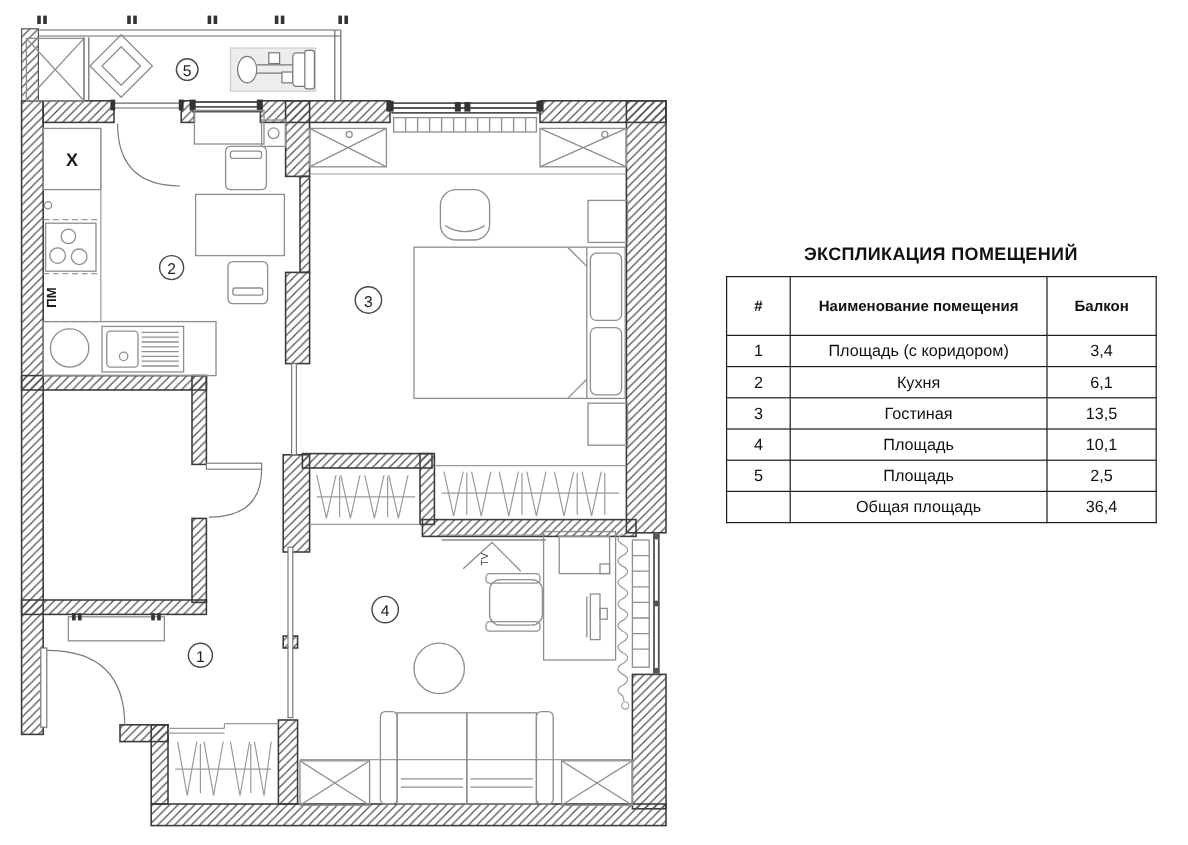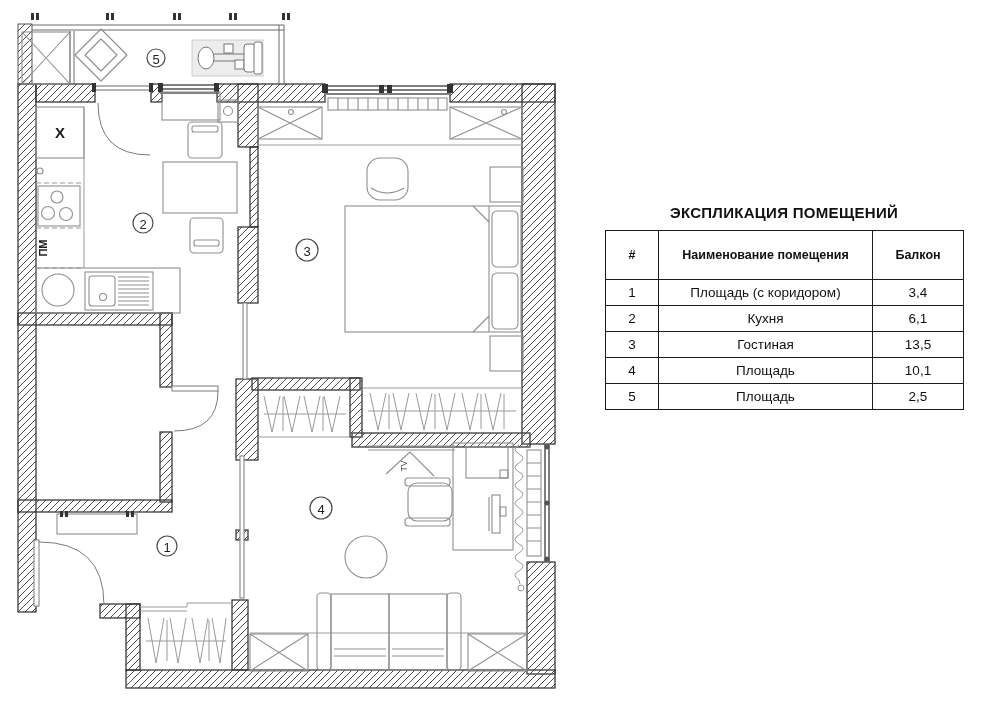--- a/index.html
+++ b/index.html
@@ -344,17 +344,22 @@
         <tr>
           <td>4</td>
           <td>Площадь</td>
           <td>10,1</td>
         </tr>
         <tr>
           <td>5</td>
           <td>Площадь</td>
           <td>2,5</td>
         </tr>
+        <tr>
+          <td></td>
+          <td>Общая площадь</td>
+          <td>36,4</td>
+        </tr>
       </tbody>
     </table>
   </div>
 
 </div>
 
 </body></html>

